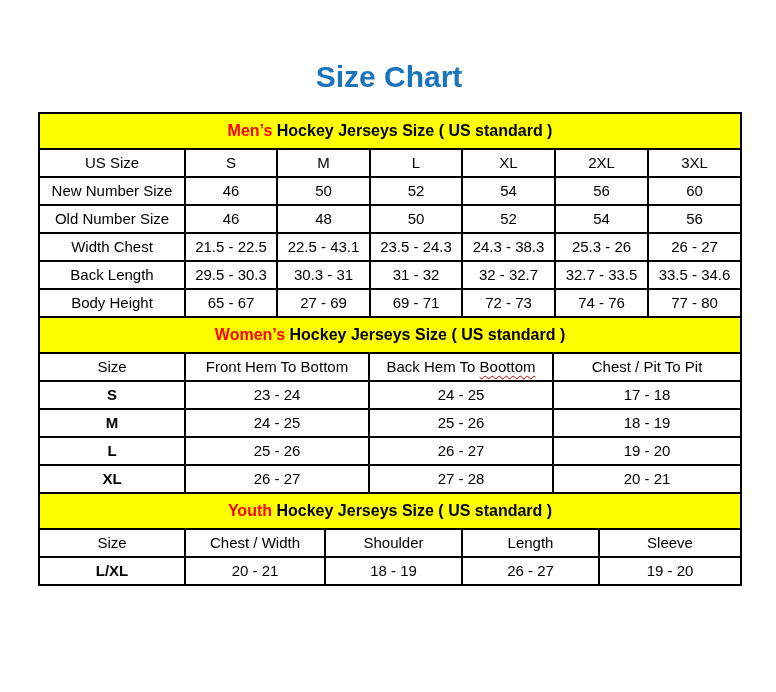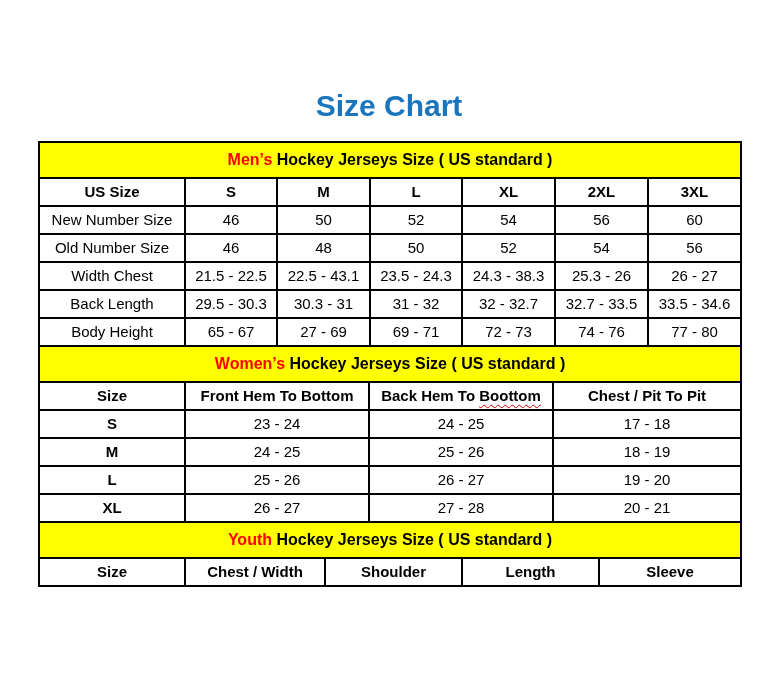--- a/index.html
+++ b/index.html
@@ -10,21 +10,21 @@
   }
   * { box-sizing: border-box; }
   html, body {
     margin: 0; padding: 0;
     background: #ffffff;
     width: 776px; height: 692px;
     font-family: "Liberation Sans", sans-serif;
     color: #000;
     overflow: hidden;
   }
-  .page { padding-top: 89px; }
+  .page { padding-top: 60px; }
   .title {
     width: 702px;
     margin: 0 0 19px 38px;
     text-align: center;
     color: var(--title-blue);
     font-size: 30px;
     font-weight: bold;
     letter-spacing: 0px;
     line-height: 1.1;
   }
@@ -46,21 +46,21 @@
     overflow: hidden;
     white-space: nowrap;
   }
   td.section-header {
     background: var(--section-yellow);
     font-weight: bold;
     font-size: 16px;
     height: 36px;
   }
   td.section-header .hl { color: var(--section-red); }
-  td.col-header { font-weight: bold; }
+  td.col-header { font-weight: normal; }
   table.womens td.row-label,
   table.youth td.row-label { font-weight: bold; }
   .misspell {
     text-decoration-line: underline;
     text-decoration-style: wavy;
     text-decoration-color: #cc0000;
     text-decoration-thickness: 1px;
     text-underline-offset: 3px;
   }
 </style>
@@ -195,16 +195,23 @@
           <tr>
             <td colspan="5" class="section-header"><span class="hl">Youth</span> Hockey Jerseys Size ( US standard )</td>
           </tr>
           <tr>
             <td class="col-header">Size</td>
             <td class="col-header">Chest / Width</td>
             <td class="col-header">Shoulder</td>
             <td class="col-header">Length</td>
             <td class="col-header">Sleeve</td>
           </tr>
+          <tr>
+            <td class="row-label">L/XL</td>
+            <td class="cell">20 - 21</td>
+            <td class="cell">18 - 19</td>
+            <td class="cell">26 - 27</td>
+            <td class="cell">19 - 20</td>
+          </tr>
         </tbody>
       </table>
     </div>
 </div>
 
 </body></html>

